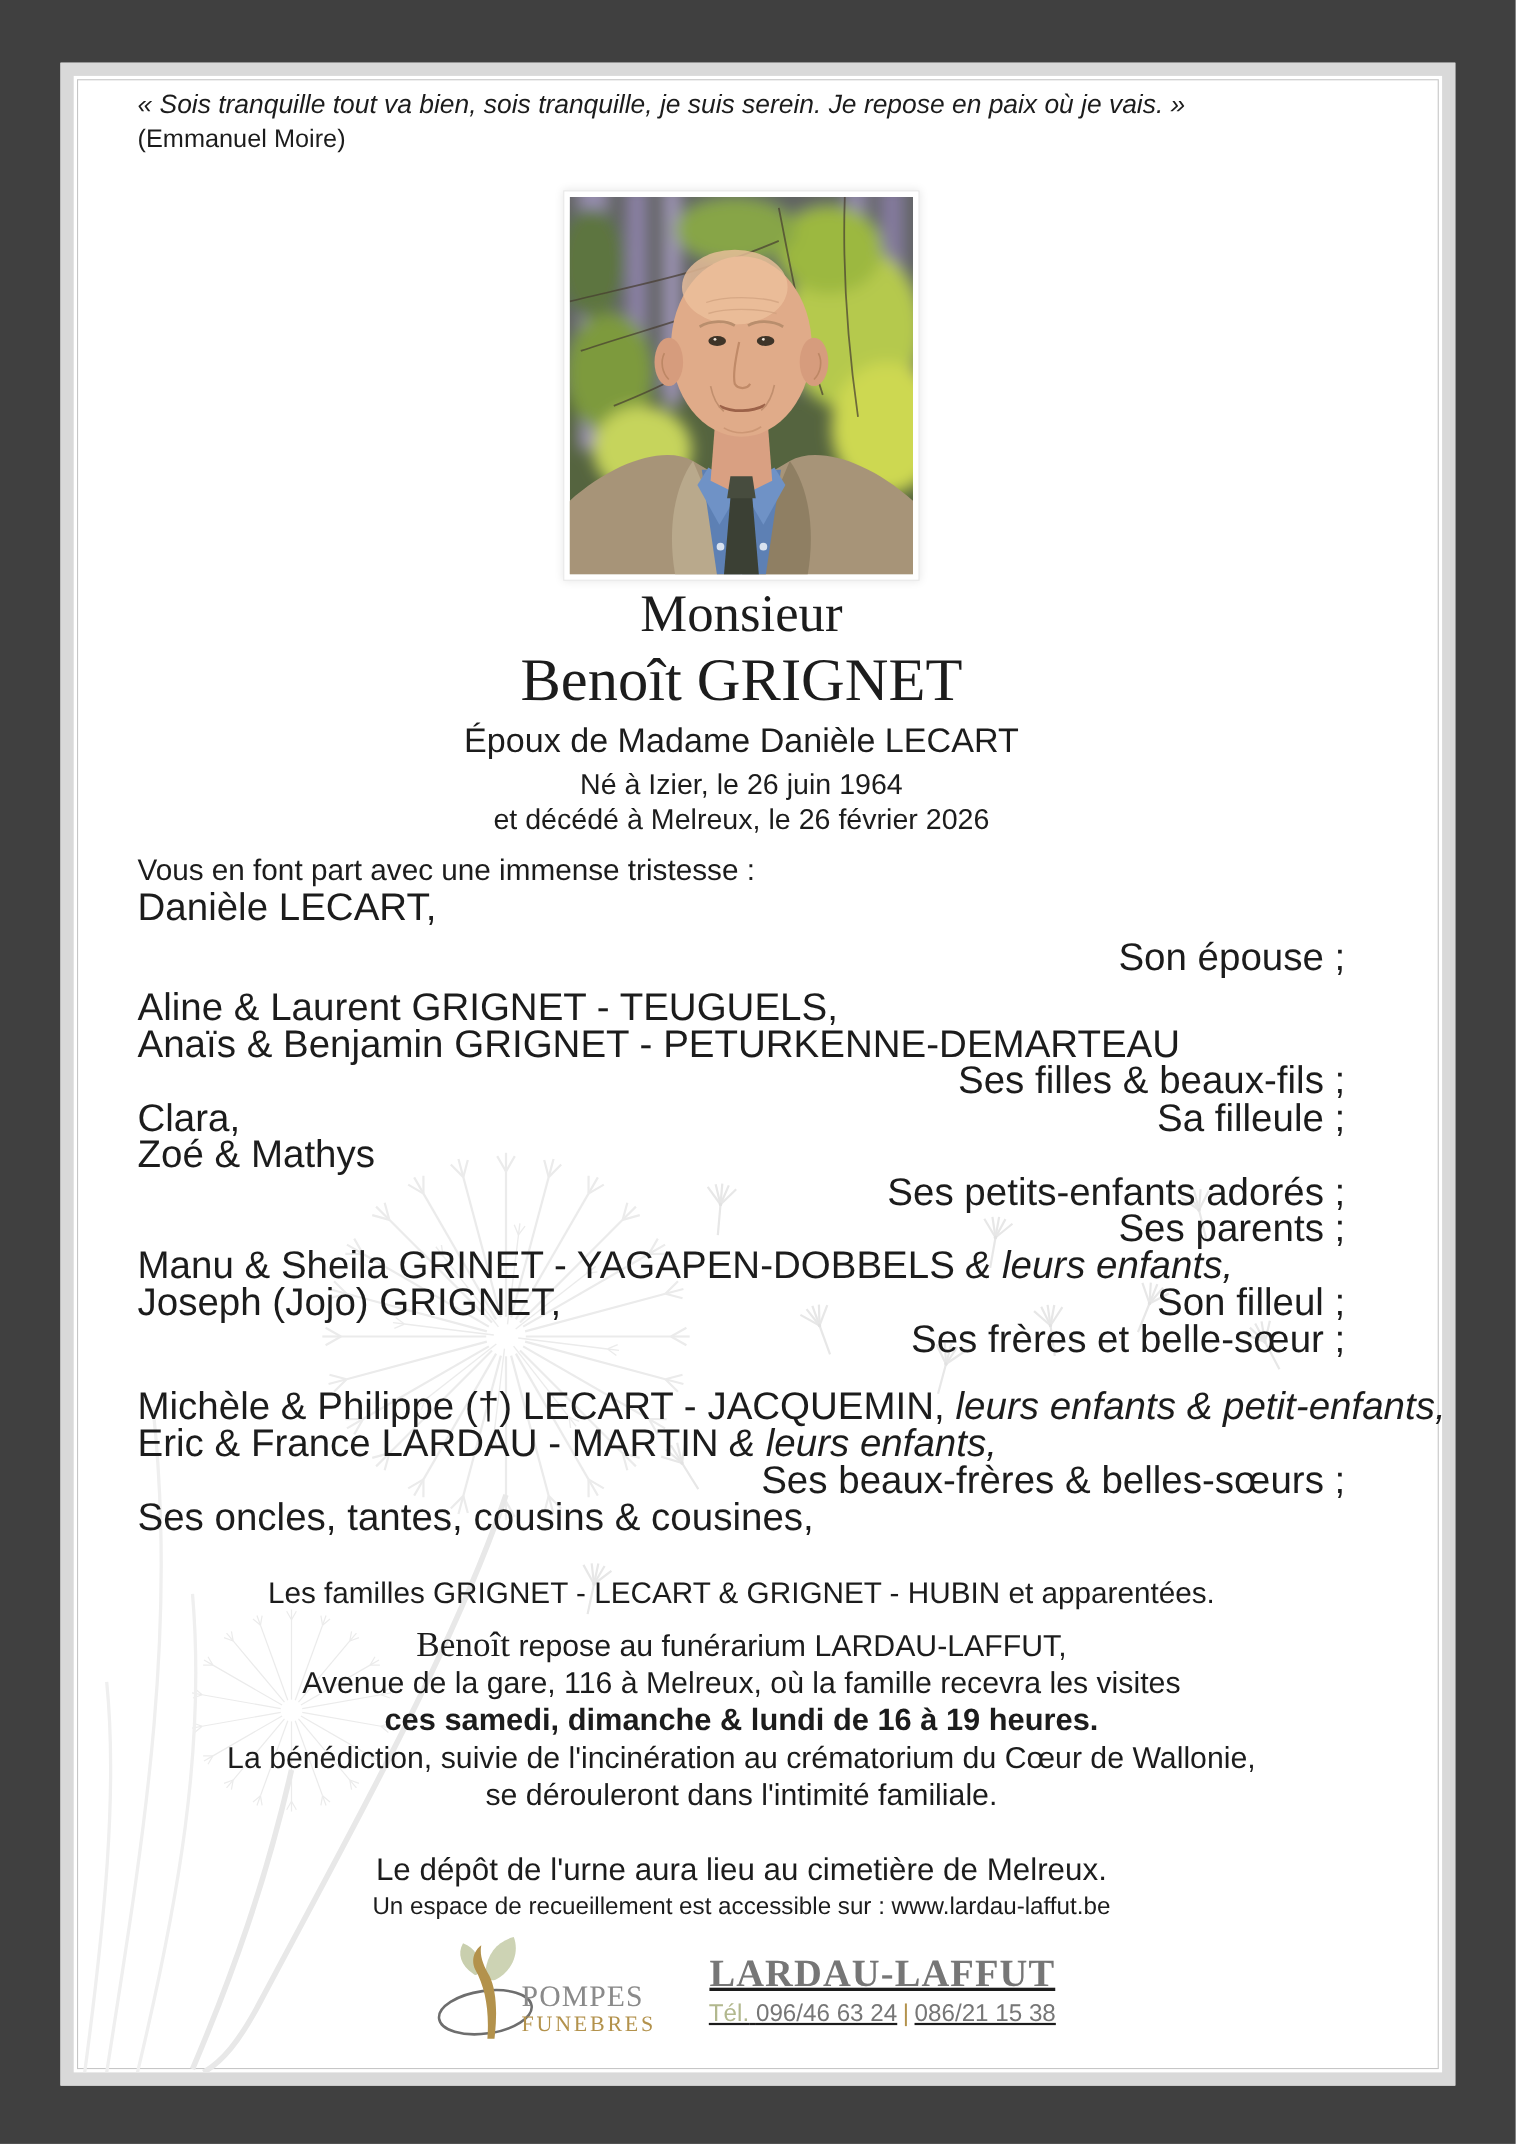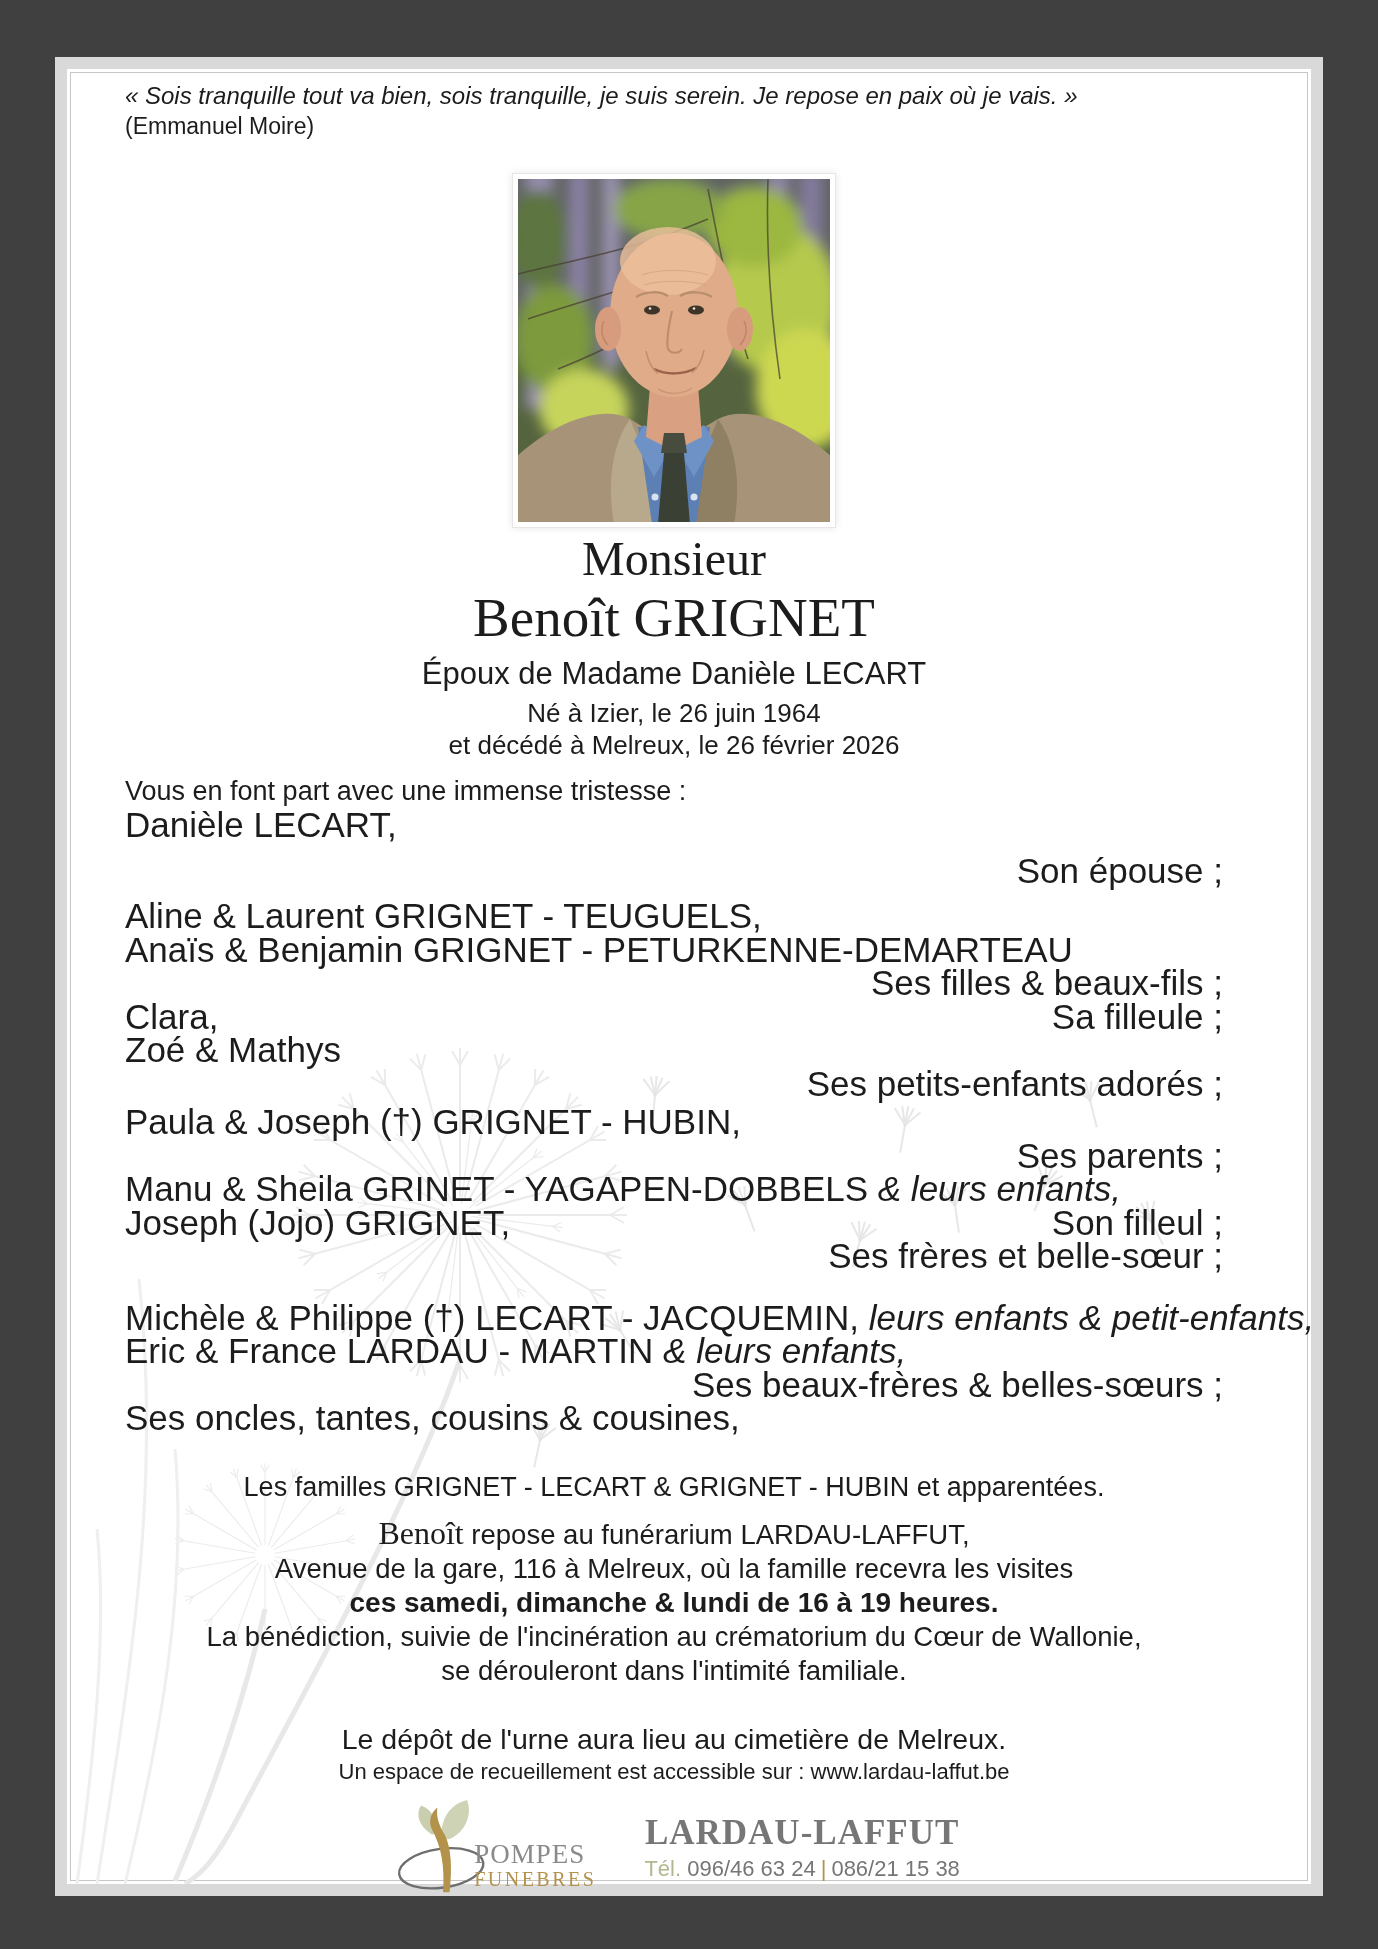--- a/index.html
+++ b/index.html
@@ -46,21 +46,21 @@
   .cer .bold-line { font-weight:bold; font-size:28px; }
   .urn { margin-top:34px; text-align:center; font-size:28.5px; line-height:34px; }
   .online { margin-top:2px; text-align:center; font-size:22px; line-height:28px; }
   .footer {
     margin-top:14px; display:flex; justify-content:center; align-items:center; gap:48px;
   }
   .logo-block { display:flex; align-items:flex-end; }
   .logo-text { display:flex; flex-direction:column; margin-left:-26px; padding-bottom:6px; }
   .pompes   { font-family:"Liberation Serif","DejaVu Serif",serif; font-size:27px; letter-spacing:1px; color:#8a8a8a; line-height:28px; }
   .funebres { font-family:"Liberation Serif","DejaVu Serif",serif; font-size:20px; letter-spacing:2.5px; color:#b3924c; line-height:22px; }
-  .company-block { text-align:center; }
+  .company-block { text-align:center;text-decoration:underline; }
   .company {
     font-family:"Liberation Serif","DejaVu Serif",serif; font-weight:bold;
     font-size:35px; letter-spacing:1px; color:#767676; line-height:40px;
   }
   .tel { font-size:22px; line-height:28px; color:#767676; margin-top:2px; }
   .tel-label { color:#b2b88e; }
   .tel-sep { color:#b3924c; padding:0 5px; }
 </style>
 </head>
 <body>
@@ -264,24 +264,20 @@
             <span class="fam-right">Sa filleule ;</span>
           </div>
           <div class="fam-row">
             <span class="fam-left">Zoé &amp; Mathys</span>
             <span class="fam-right"></span>
           </div>
           <div class="fam-row">
             <span class="fam-left"></span>
             <span class="fam-right">Ses petits-enfants adorés ;</span>
           </div>
-          <div class="fam-row gap-xs">
-            <span class="fam-left">Paula &amp; Joseph (†) GRIGNET - HUBIN,</span>
-            <span class="fam-right"></span>
-          </div>
           <div class="fam-row">
             <span class="fam-left"></span>
             <span class="fam-right">Ses parents ;</span>
           </div>
           <div class="fam-row">
             <span class="fam-left">Manu &amp; Sheila GRINET - YAGAPEN-DOBBELS<em> &amp; leurs enfants,</em></span>
             <span class="fam-right"></span>
           </div>
           <div class="fam-row">
             <span class="fam-left">Joseph (Jojo) GRIGNET,</span>

